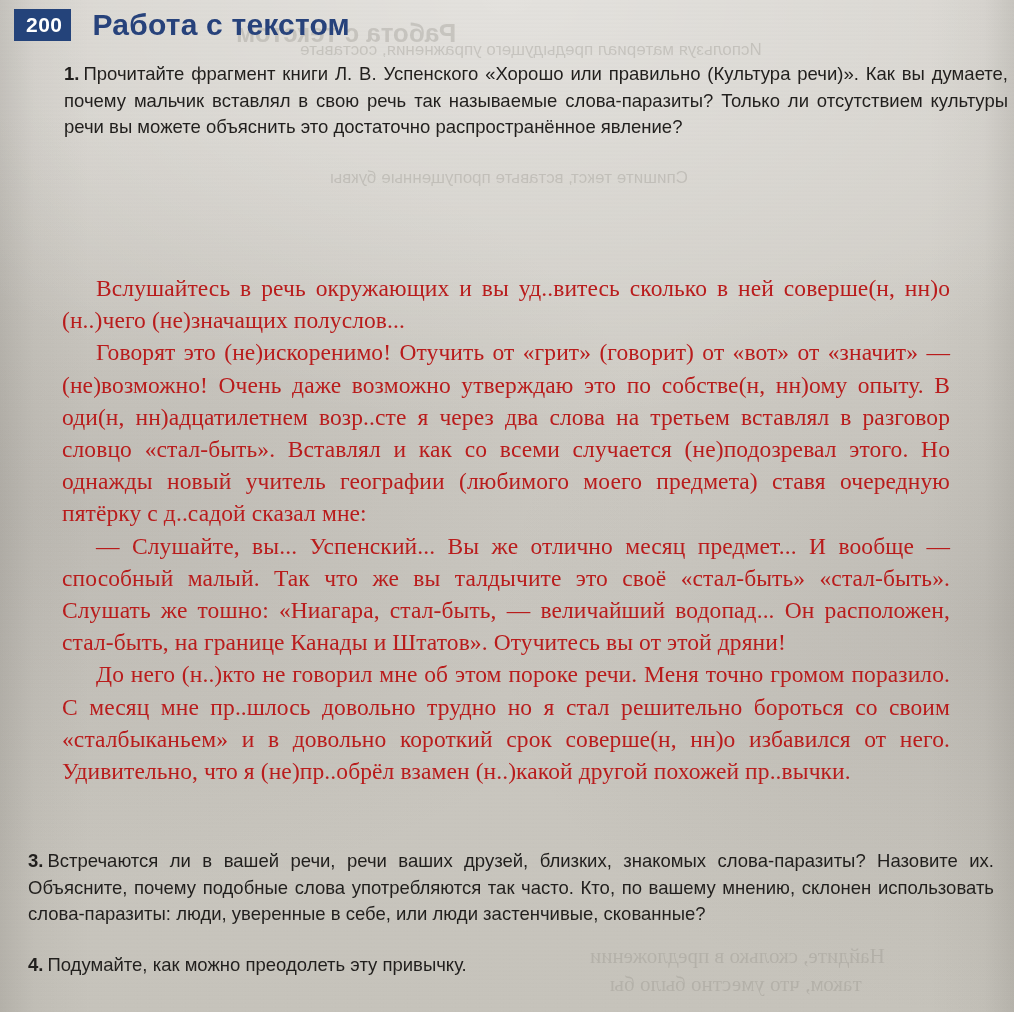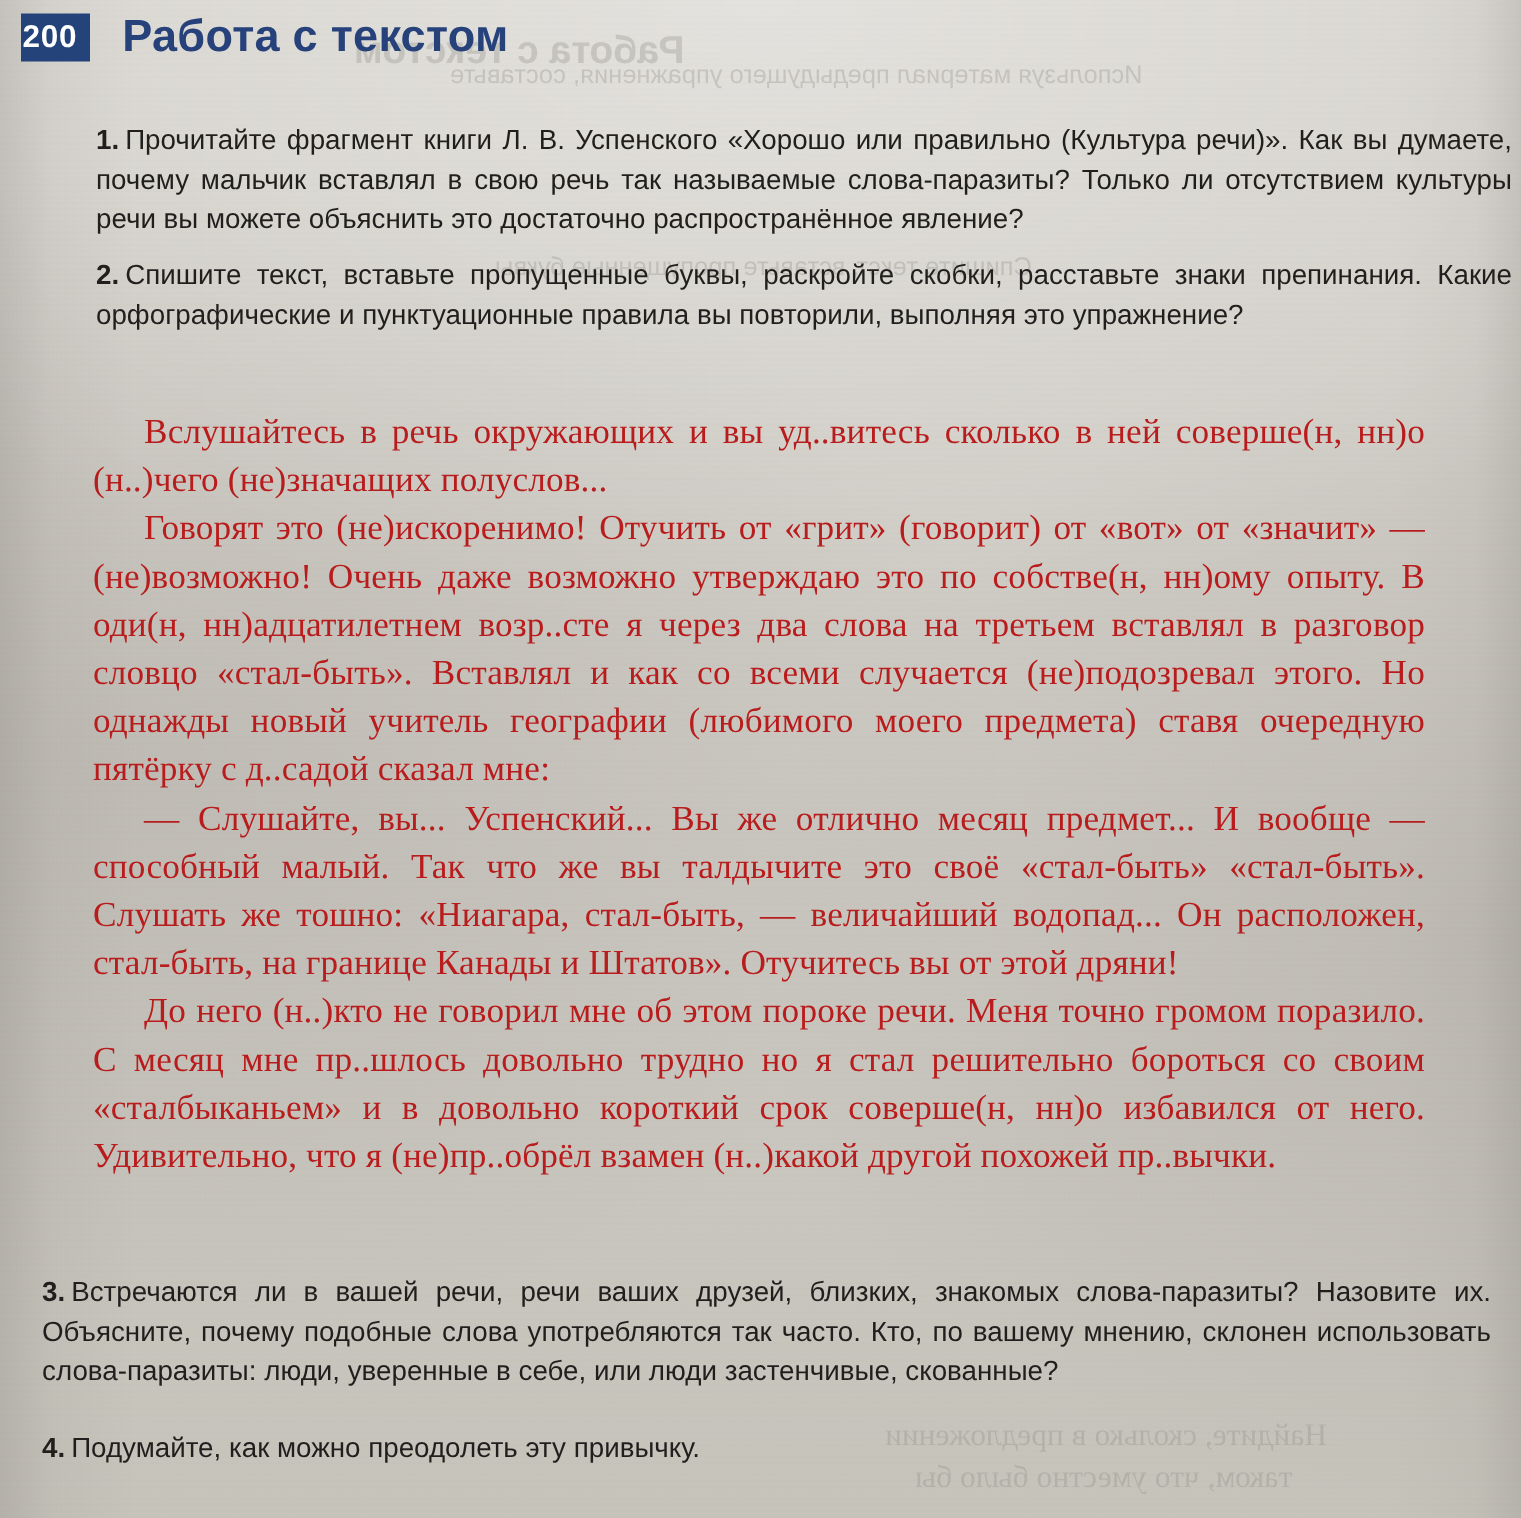--- a/index.html
+++ b/index.html
@@ -66,21 +66,21 @@
     align-items: center;
     gap: 22px;
   }
   .ex-badge {
     background: #24437a;
     color: #ffffff;
     font-weight: bold;
     font-size: 21px;
     letter-spacing: 0.5px;
     line-height: 1;
-    padding: 5px 8px 6px 1px;
+    padding: 5px 8px 6px 12px;
     font-family: "Liberation Sans", sans-serif;
   }
   .header-title {
     color: #27427b;
     font-weight: bold;
     font-size: 30px;
     letter-spacing: 0.2px;
     font-family: "Liberation Sans", sans-serif;
   }
 
@@ -92,21 +92,21 @@
     font-size: 18.5px;
     line-height: 26.6px;
     text-align: justify;
     text-justify: inter-word;
   }
   .task-num {
     font-weight: bold;
     margin-right: 4px;
   }
 
-  #task1 { left: 64px; top: 61px; width: 944px; margin-top: 19px; }
+  #task1 { left: 64px; top: 61px; width: 944px; }
   #task2 { left: 64px; top: 170px; width: 944px; }
   #task3 { left: 28px; top: 848px; width: 966px; }
   #task4 { left: 28px; top: 952px; width: 800px; }
 
   
   .excerpt {
     position: absolute;
     left: 62px;
     top: 272px;
     width: 888px;
@@ -160,23 +160,20 @@
 
   <div class="header">
     <span class="ex-badge">200</span>
     <span class="header-title">Работа с текстом</span>
   </div>
 
   <div class="task" id="task1">
     <span class="task-num">1.</span><span>Прочитайте фрагмент книги Л. В. Успенского «Хорошо или правильно (Культура речи)». Как вы думаете, почему мальчик вставлял в свою речь так называемые слова-паразиты? Только ли отсутствием культуры речи вы можете объяснить это достаточно распространённое явление?</span>
   </div>
 
-  <div class="task" id="task2">
-    <span class="task-num">2.</span><span>Спишите текст, вставьте пропущенные буквы, раскройте скобки, расставьте знаки препинания. Какие орфографические и пунктуационные правила вы повторили, выполняя это упражнение?</span>
-  </div>
 
   <div class="excerpt">
     <p>Вслушайтесь в речь окружающих и вы уд..витесь сколько в ней соверше(н, нн)о (н..)чего (не)значащих полуслов...</p>
     <p>Говорят это (не)искоренимо! Отучить от «грит» (говорит) от «вот» от «значит» — (не)возможно! Очень даже возможно утверждаю это по собстве(н, нн)ому опыту. В оди(н, нн)адцатилетнем возр..сте я через два слова на третьем вставлял в разговор словцо «стал-быть». Вставлял и как со всеми случается (не)подозревал этого. Но однажды новый учитель географии (любимого моего предмета) ставя очередную пятёрку с д..садой сказал мне:</p>
     <p class="dialog">— Слушайте, вы... Успенский... Вы же отлично месяц предмет... И вообще — способный малый. Так что же вы талдычите это своё «стал-быть» «стал-быть». Слушать же тошно: «Ниагара, стал-быть, — величайший водопад... Он расположен, стал-быть, на границе Канады и Штатов». Отучитесь вы от этой дряни!</p>
     <p>До него (н..)кто не говорил мне об этом пороке речи. Меня точно громом поразило. С месяц мне пр..шлось довольно трудно но я стал решительно бороться со своим «сталбыканьем» и в довольно короткий срок соверше(н, нн)о избавился от него. Удивительно, что я (не)пр..обрёл взамен (н..)какой другой похожей пр..вычки.</p>
   </div>
 
   <div class="task" id="task3">
     <span class="task-num">3.</span><span>Встречаются ли в вашей речи, речи ваших друзей, близких, знакомых слова-паразиты? Назовите их. Объясните, почему подобные слова употребляются так часто. Кто, по вашему мнению, склонен использовать слова-паразиты: люди, уверенные в себе, или люди застенчивые, скованные?</span>

